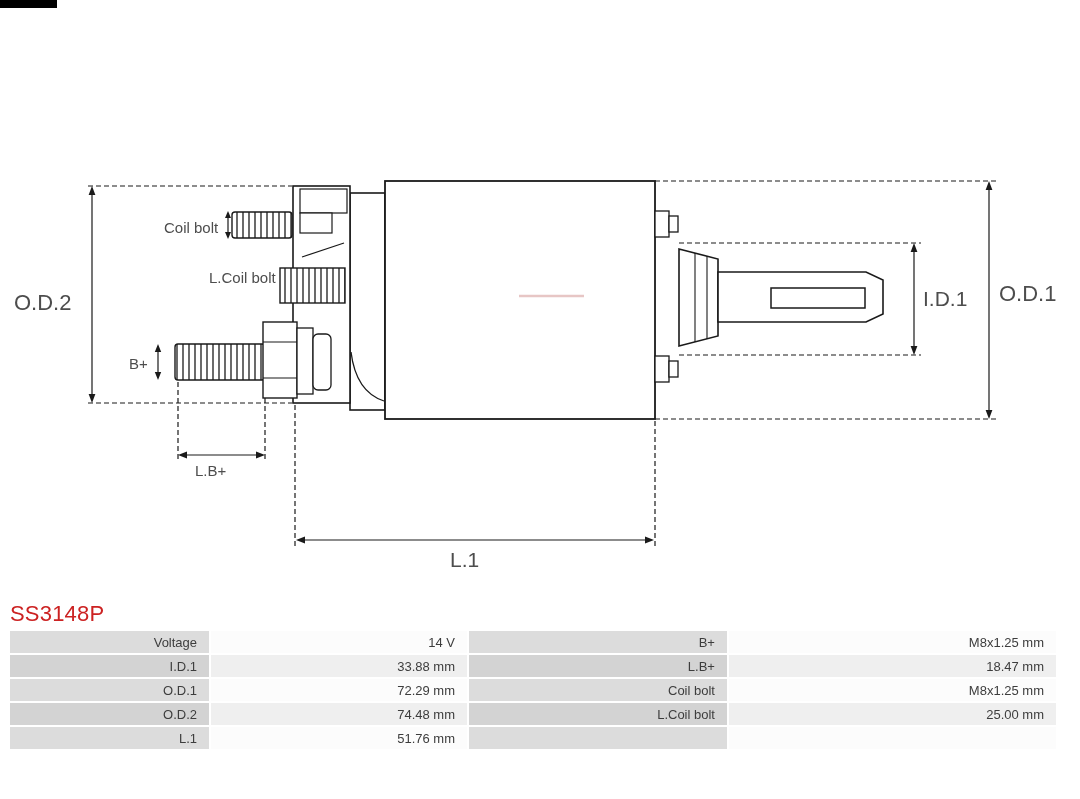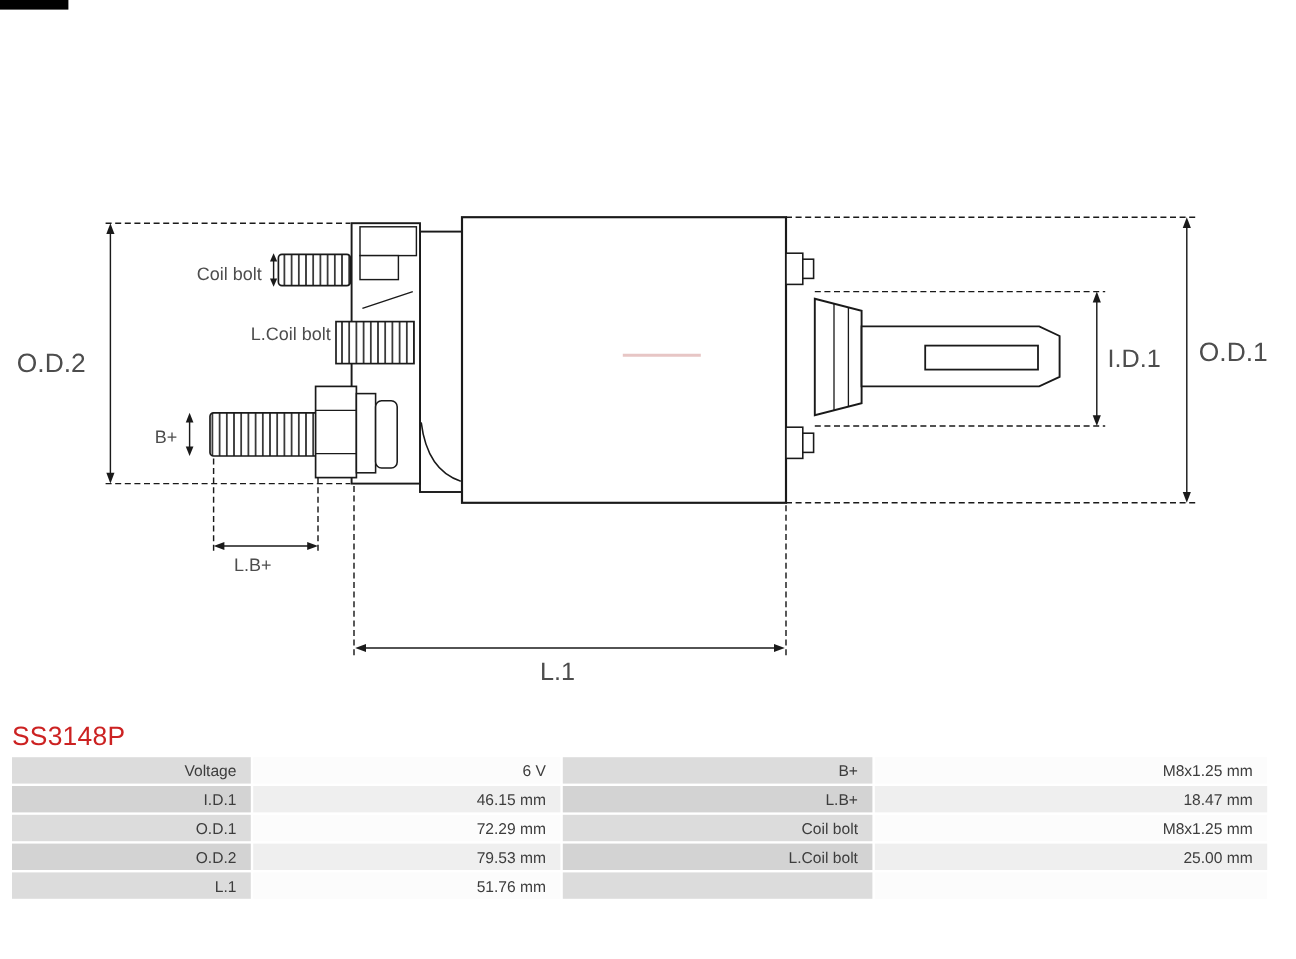--- a/index.html
+++ b/index.html
@@ -130,39 +130,39 @@
     <table class="spec">
       <colgroup>
         <col class="w0">
           <col class="w1">
           <col class="w2">
           <col class="w3">
       </colgroup>
       <tbody>
         <tr>
           <td class="lab">Voltage</td>
-          <td class="val">6 V</td>
+          <td class="val">14 V</td>
           <td class="lab">B+</td>
           <td class="val">M8x1.25 mm</td>
         </tr>
         <tr>
           <td class="lab">I.D.1</td>
-          <td class="val">46.15 mm</td>
+          <td class="val">33.88 mm</td>
           <td class="lab">L.B+</td>
           <td class="val">18.47 mm</td>
         </tr>
         <tr>
           <td class="lab">O.D.1</td>
           <td class="val">72.29 mm</td>
           <td class="lab">Coil bolt</td>
           <td class="val">M8x1.25 mm</td>
         </tr>
         <tr>
           <td class="lab">O.D.2</td>
-          <td class="val">79.53 mm</td>
+          <td class="val">74.48 mm</td>
           <td class="lab">L.Coil bolt</td>
           <td class="val">25.00 mm</td>
         </tr>
         <tr>
           <td class="lab">L.1</td>
           <td class="val">51.76 mm</td>
           <td class="lab empty"></td>
           <td class="val empty"></td>
         </tr>
       </tbody>

